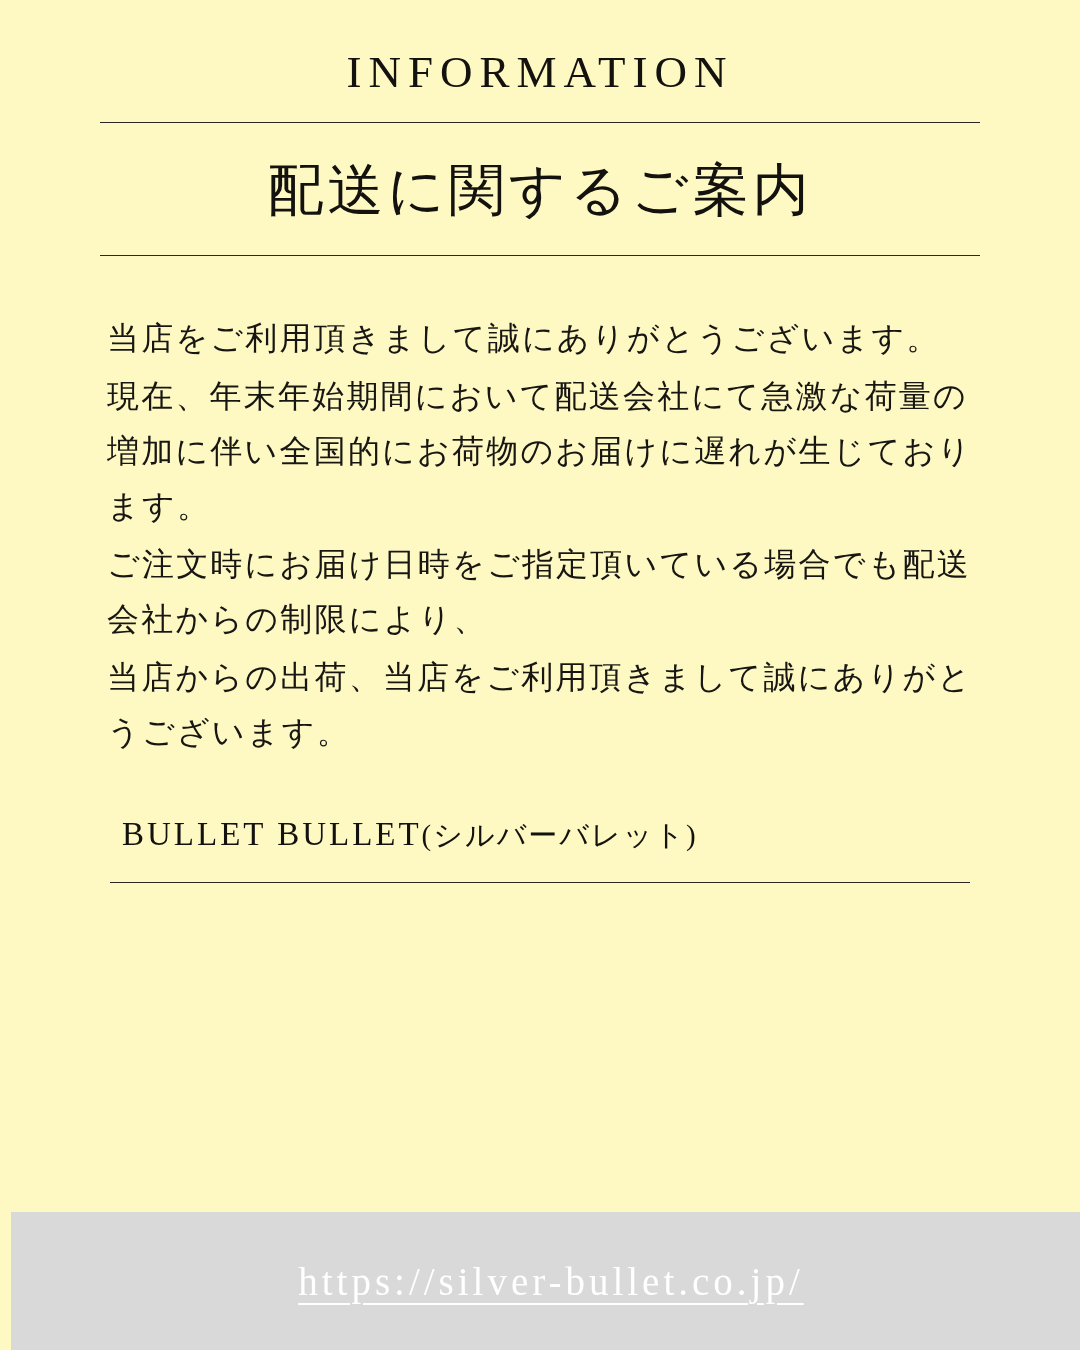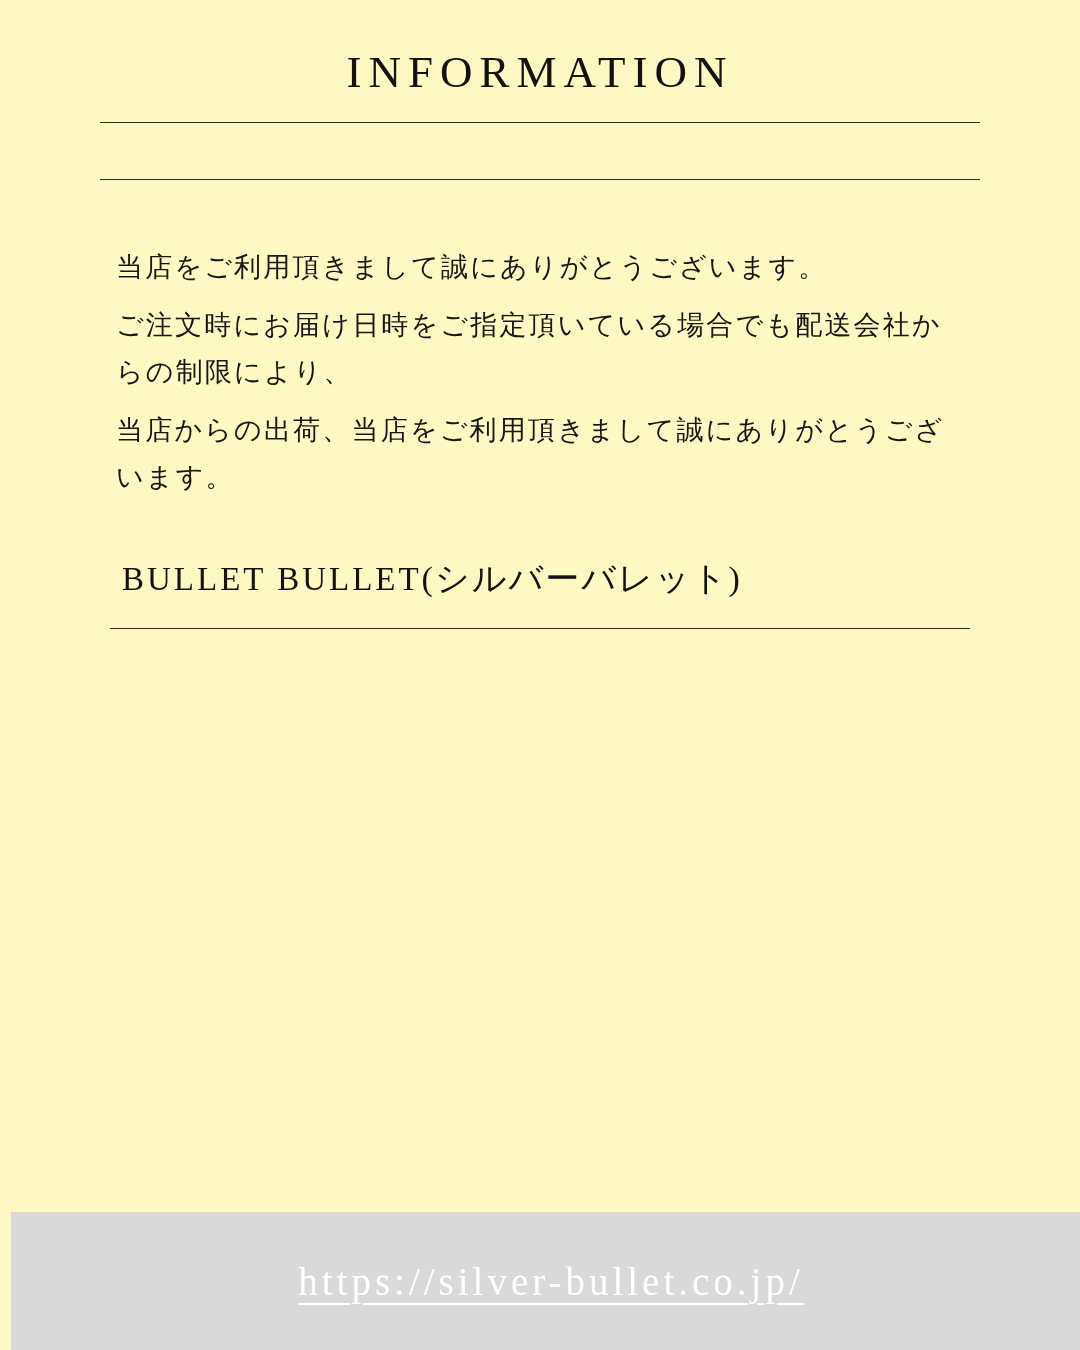--- a/index.html
+++ b/index.html
@@ -59,41 +59,41 @@
     white-space: nowrap;
   }
 
   
   .body-wrap {
     padding: 52px 104px 0 104px;
     flex: 1 1 auto;
   }
 
   .para {
-    font-size: 27px;
+    font-size: 32px;
     line-height: 1.72;
     letter-spacing: 2.2px;
     color: #181613;
-    margin: 12px;
+    margin: 3px;
     text-align: left;
   }
   .para + .para {
     margin-top: 0px;
   }
 
   .signature {
     margin-top: 56px;
     padding-left: 18px;
     font-size: 33px;
     letter-spacing: 3px;
     color: #14120f;
   }
   .signature .jp {
     letter-spacing: 2px;
-    font-size: 34px;
+    font-size: 29px;
   }
 
   .bottom-rule {
     height: 1px;
     background: #2a2723;
     width: 860px;
     margin: 26px auto 0 auto;
   }
 
   
@@ -121,26 +121,28 @@
 </head>
 <body>
 
 <div class="page">
 
   <div class="eyebrow">INFORMATION</div>
 
   <div class="rule"></div>
 
   <div class="headline">
+    <span class="hl-line">配送に関するご案内</span>
   </div>
 
   <div class="rule"></div>
 
   <div class="body-wrap">
     <p class="para">当店をご利用頂きまして誠にありがとうございます。</p>
+    <p class="para">現在、年末年始期間において配送会社にて急激な荷量の増加に伴い全国的にお荷物のお届けに遅れが生じております。</p>
     <p class="para">ご注文時にお届け日時をご指定頂いている場合でも配送会社からの制限により、</p>
     <p class="para">当店からの出荷、当店をご利用頂きまして誠にありがとうございます。</p>
 
     <div class="signature">
       <span>BULLET BULLET</span><span class="jp">(シルバーバレット)</span>
     </div>
 
     <div class="bottom-rule"></div>
   </div>
 

